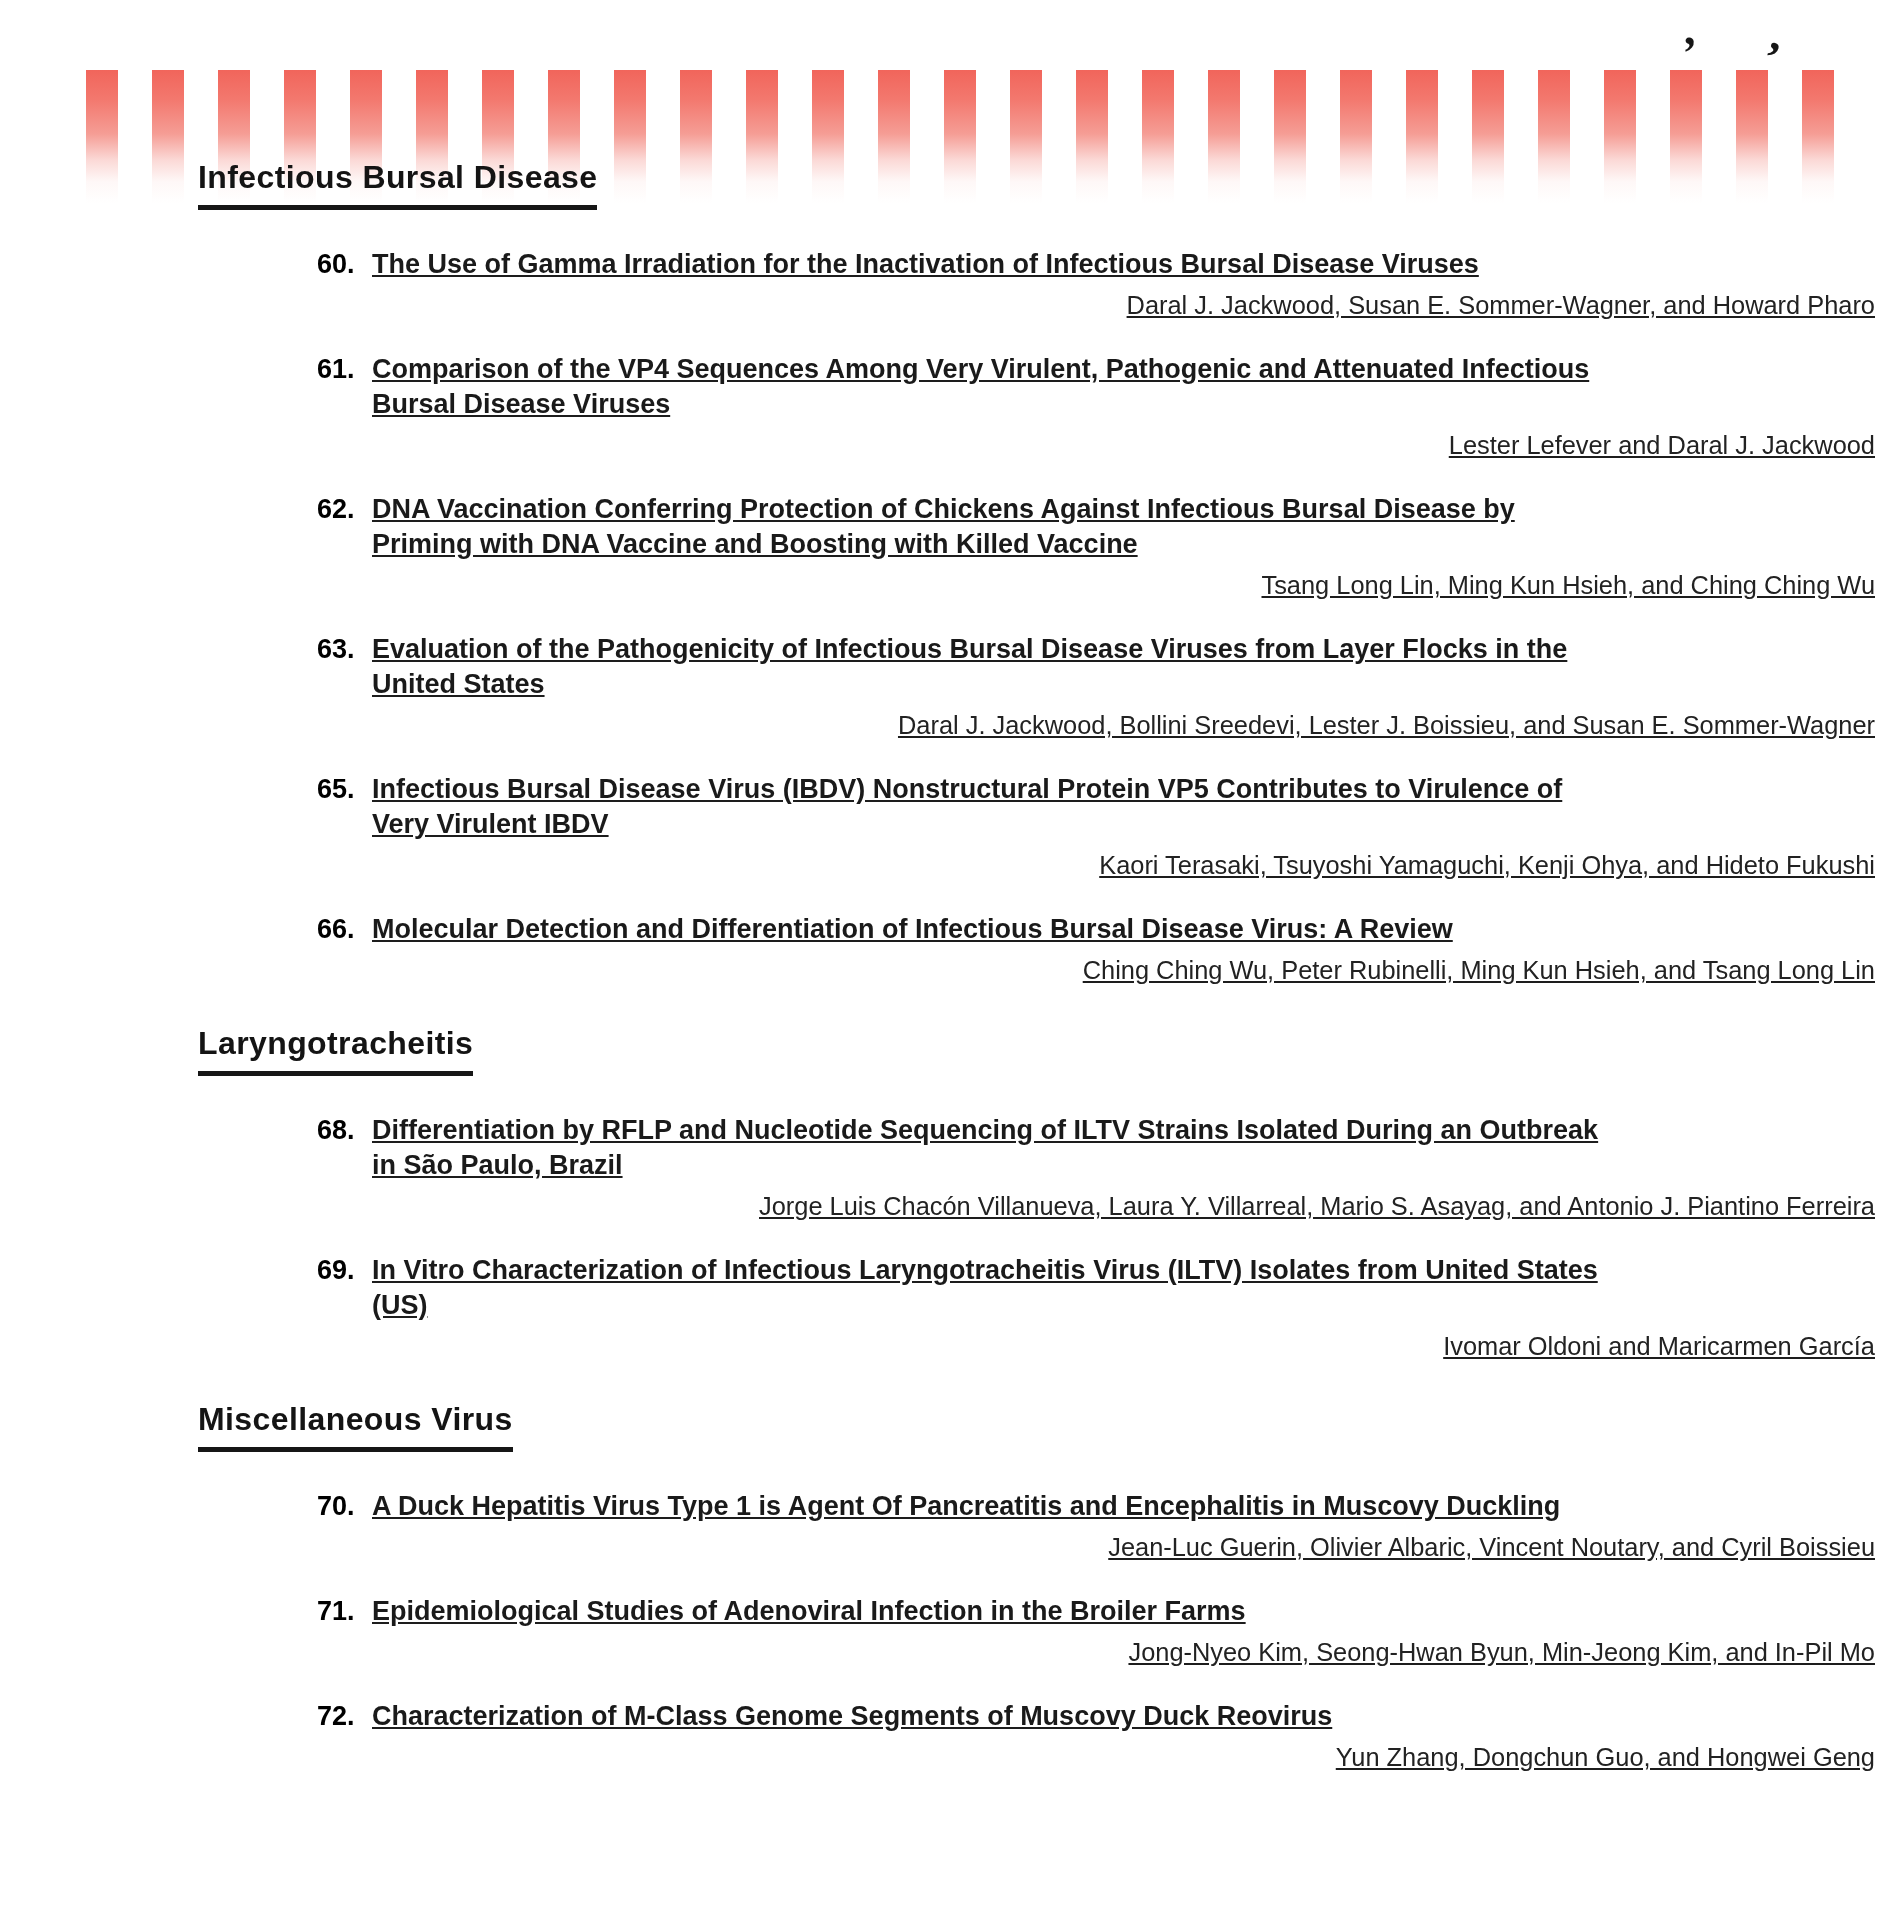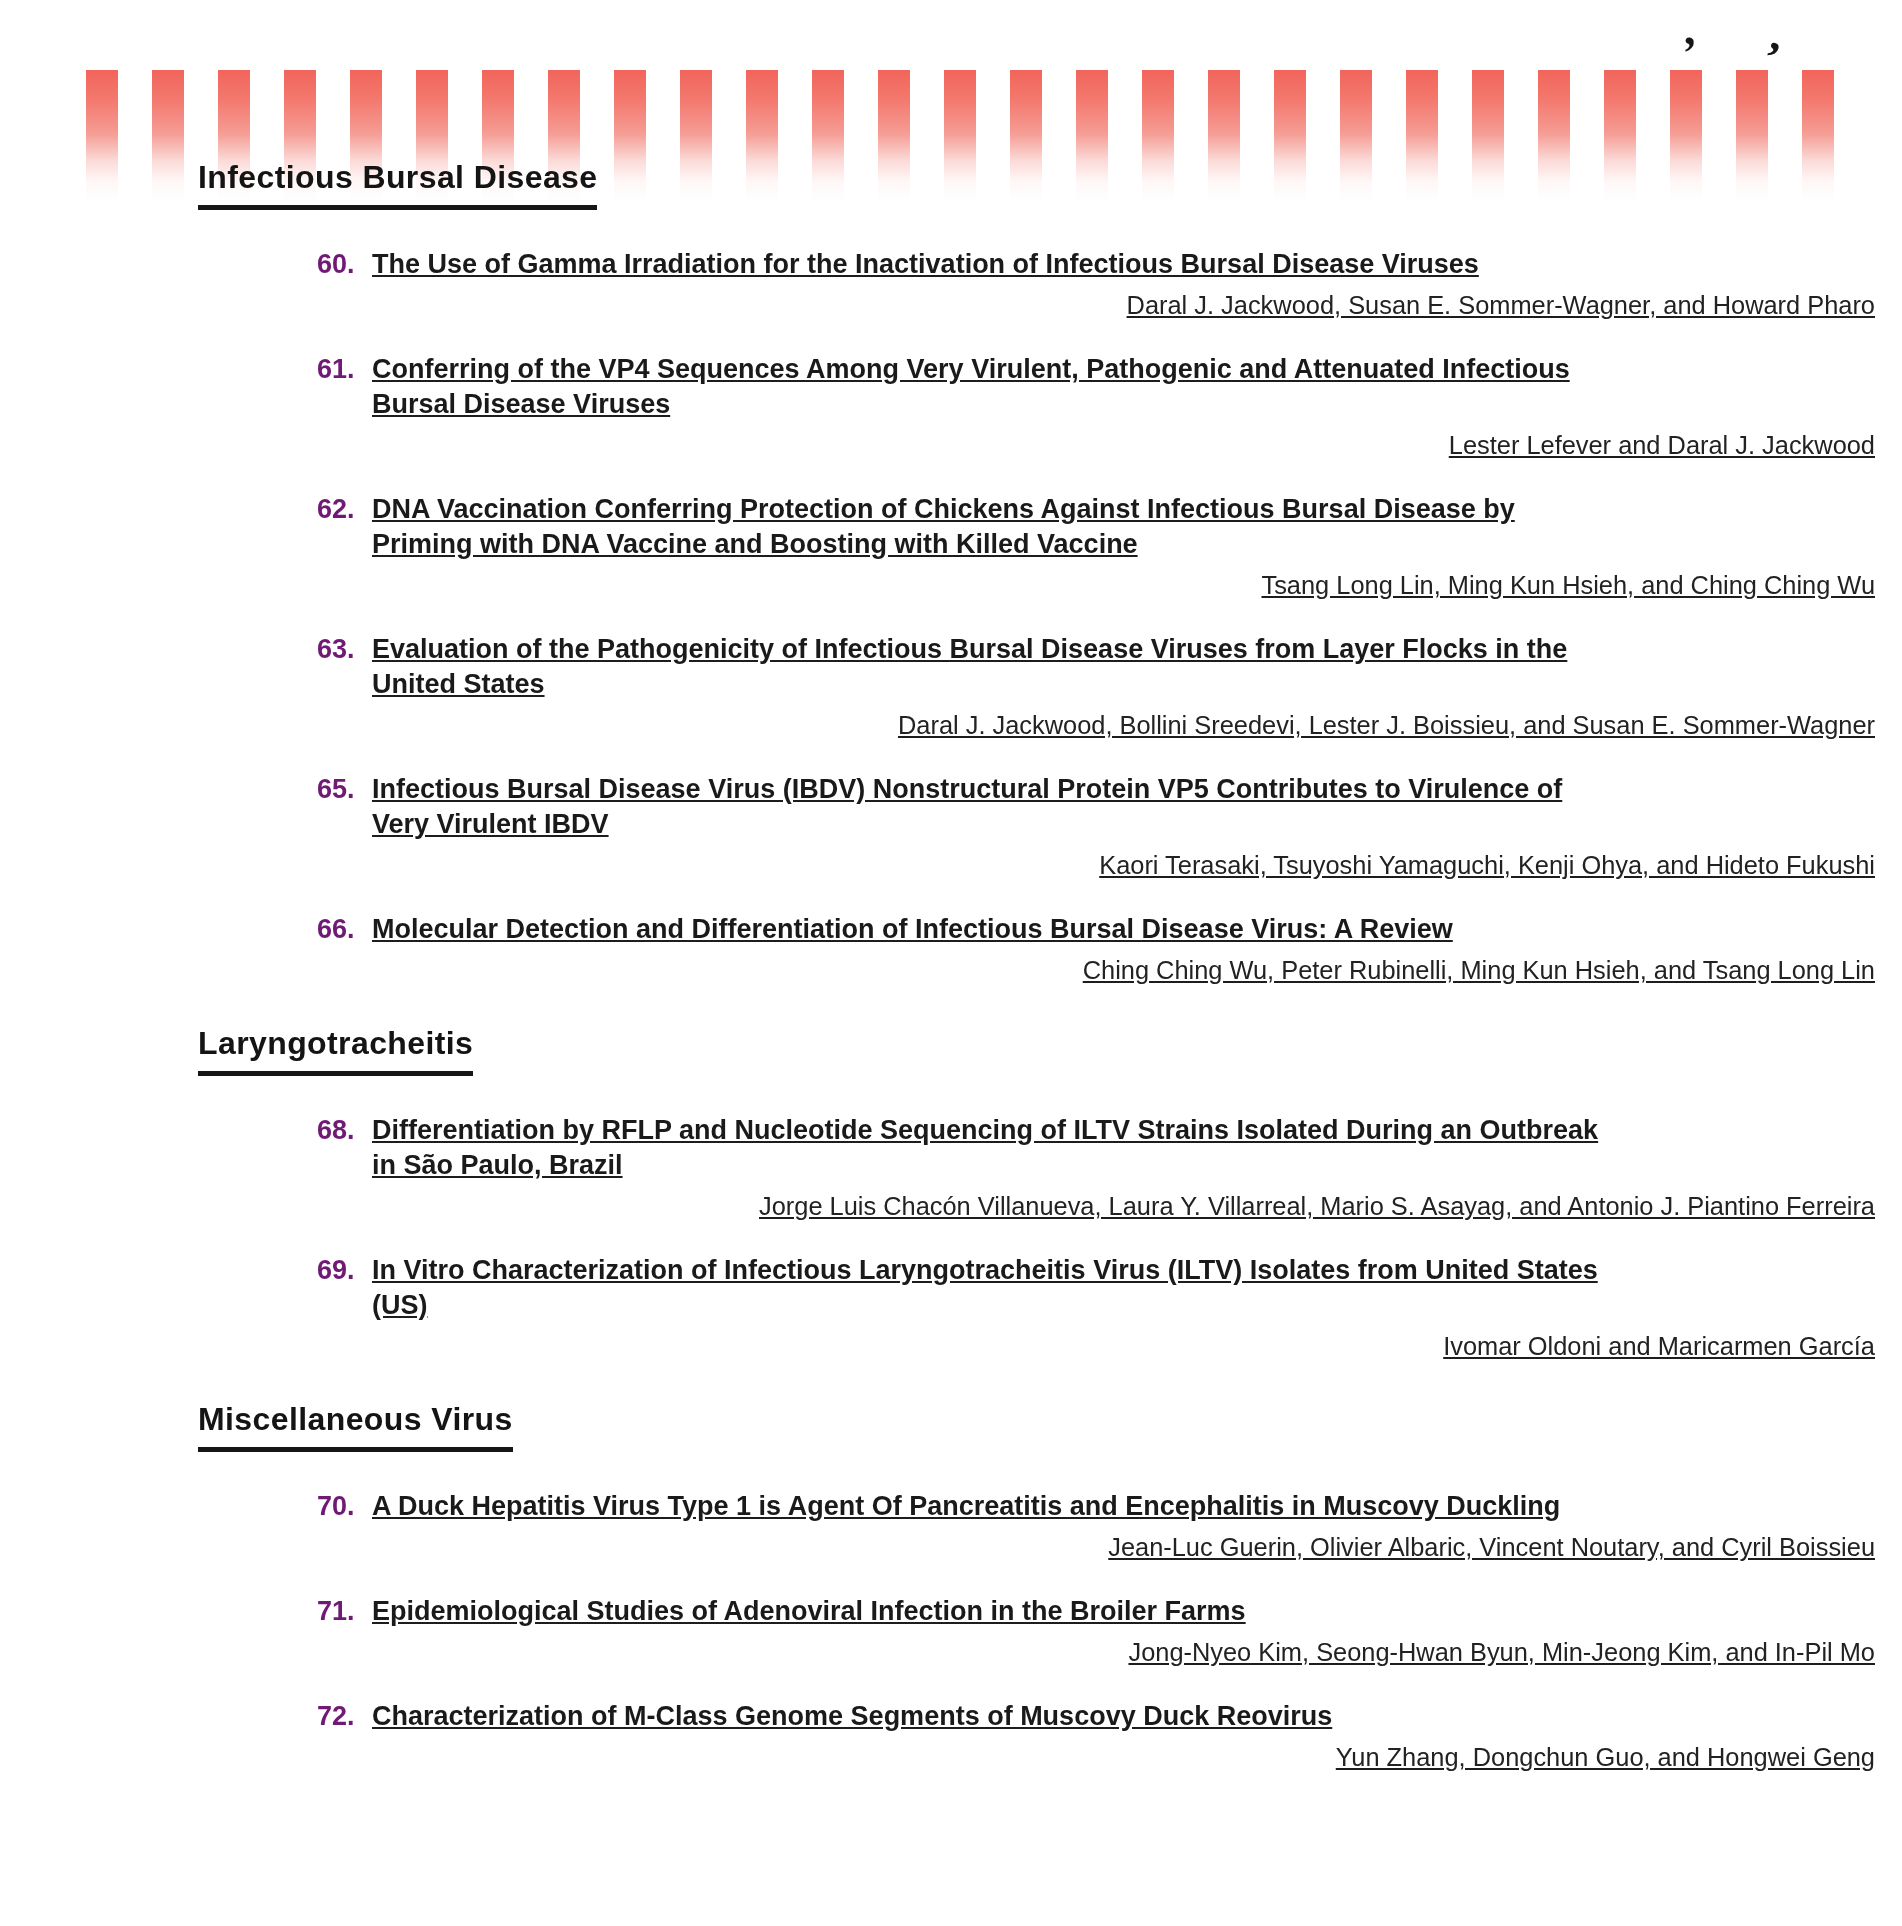--- a/index.html
+++ b/index.html
@@ -72,21 +72,21 @@
   .item {
     display: flex;
     margin-bottom: 30px;
   }
   .num {
     flex: none;
     width: 55px;
     font-weight: bold;
     font-size: 27px;
     line-height: 35px;
-    color: #701a75;
+    color: #000000;
   }
   .body-col { flex: 1; min-width: 0; text-decoration: underline; }
   .title {
     font-weight: bold;
     font-size: 27px;
     line-height: 35px;
     white-space: pre-line;
     color: #1a1a1a;
   }
   .authors {
@@ -142,21 +142,21 @@
       <div class="num">60.</div>
       <div class="body-col">
         <div class="title">The Use of Gamma Irradiation for the Inactivation of Infectious Bursal Disease Viruses</div>
         <div class="authors">Daral J. Jackwood, Susan E. Sommer-Wagner, and Howard Pharo</div>
       </div>
     </div>
 
     <div class="item">
       <div class="num">61.</div>
       <div class="body-col">
-        <div class="title">Conferring of the VP4 Sequences Among Very Virulent, Pathogenic and Attenuated Infectious
+        <div class="title">Comparison of the VP4 Sequences Among Very Virulent, Pathogenic and Attenuated Infectious
 Bursal Disease Viruses</div>
         <div class="authors">Lester Lefever and Daral J. Jackwood</div>
       </div>
     </div>
 
     <div class="item">
       <div class="num">62.</div>
       <div class="body-col">
         <div class="title">DNA Vaccination Conferring Protection of Chickens Against Infectious Bursal Disease by
 Priming with DNA Vaccine and Boosting with Killed Vaccine</div>

